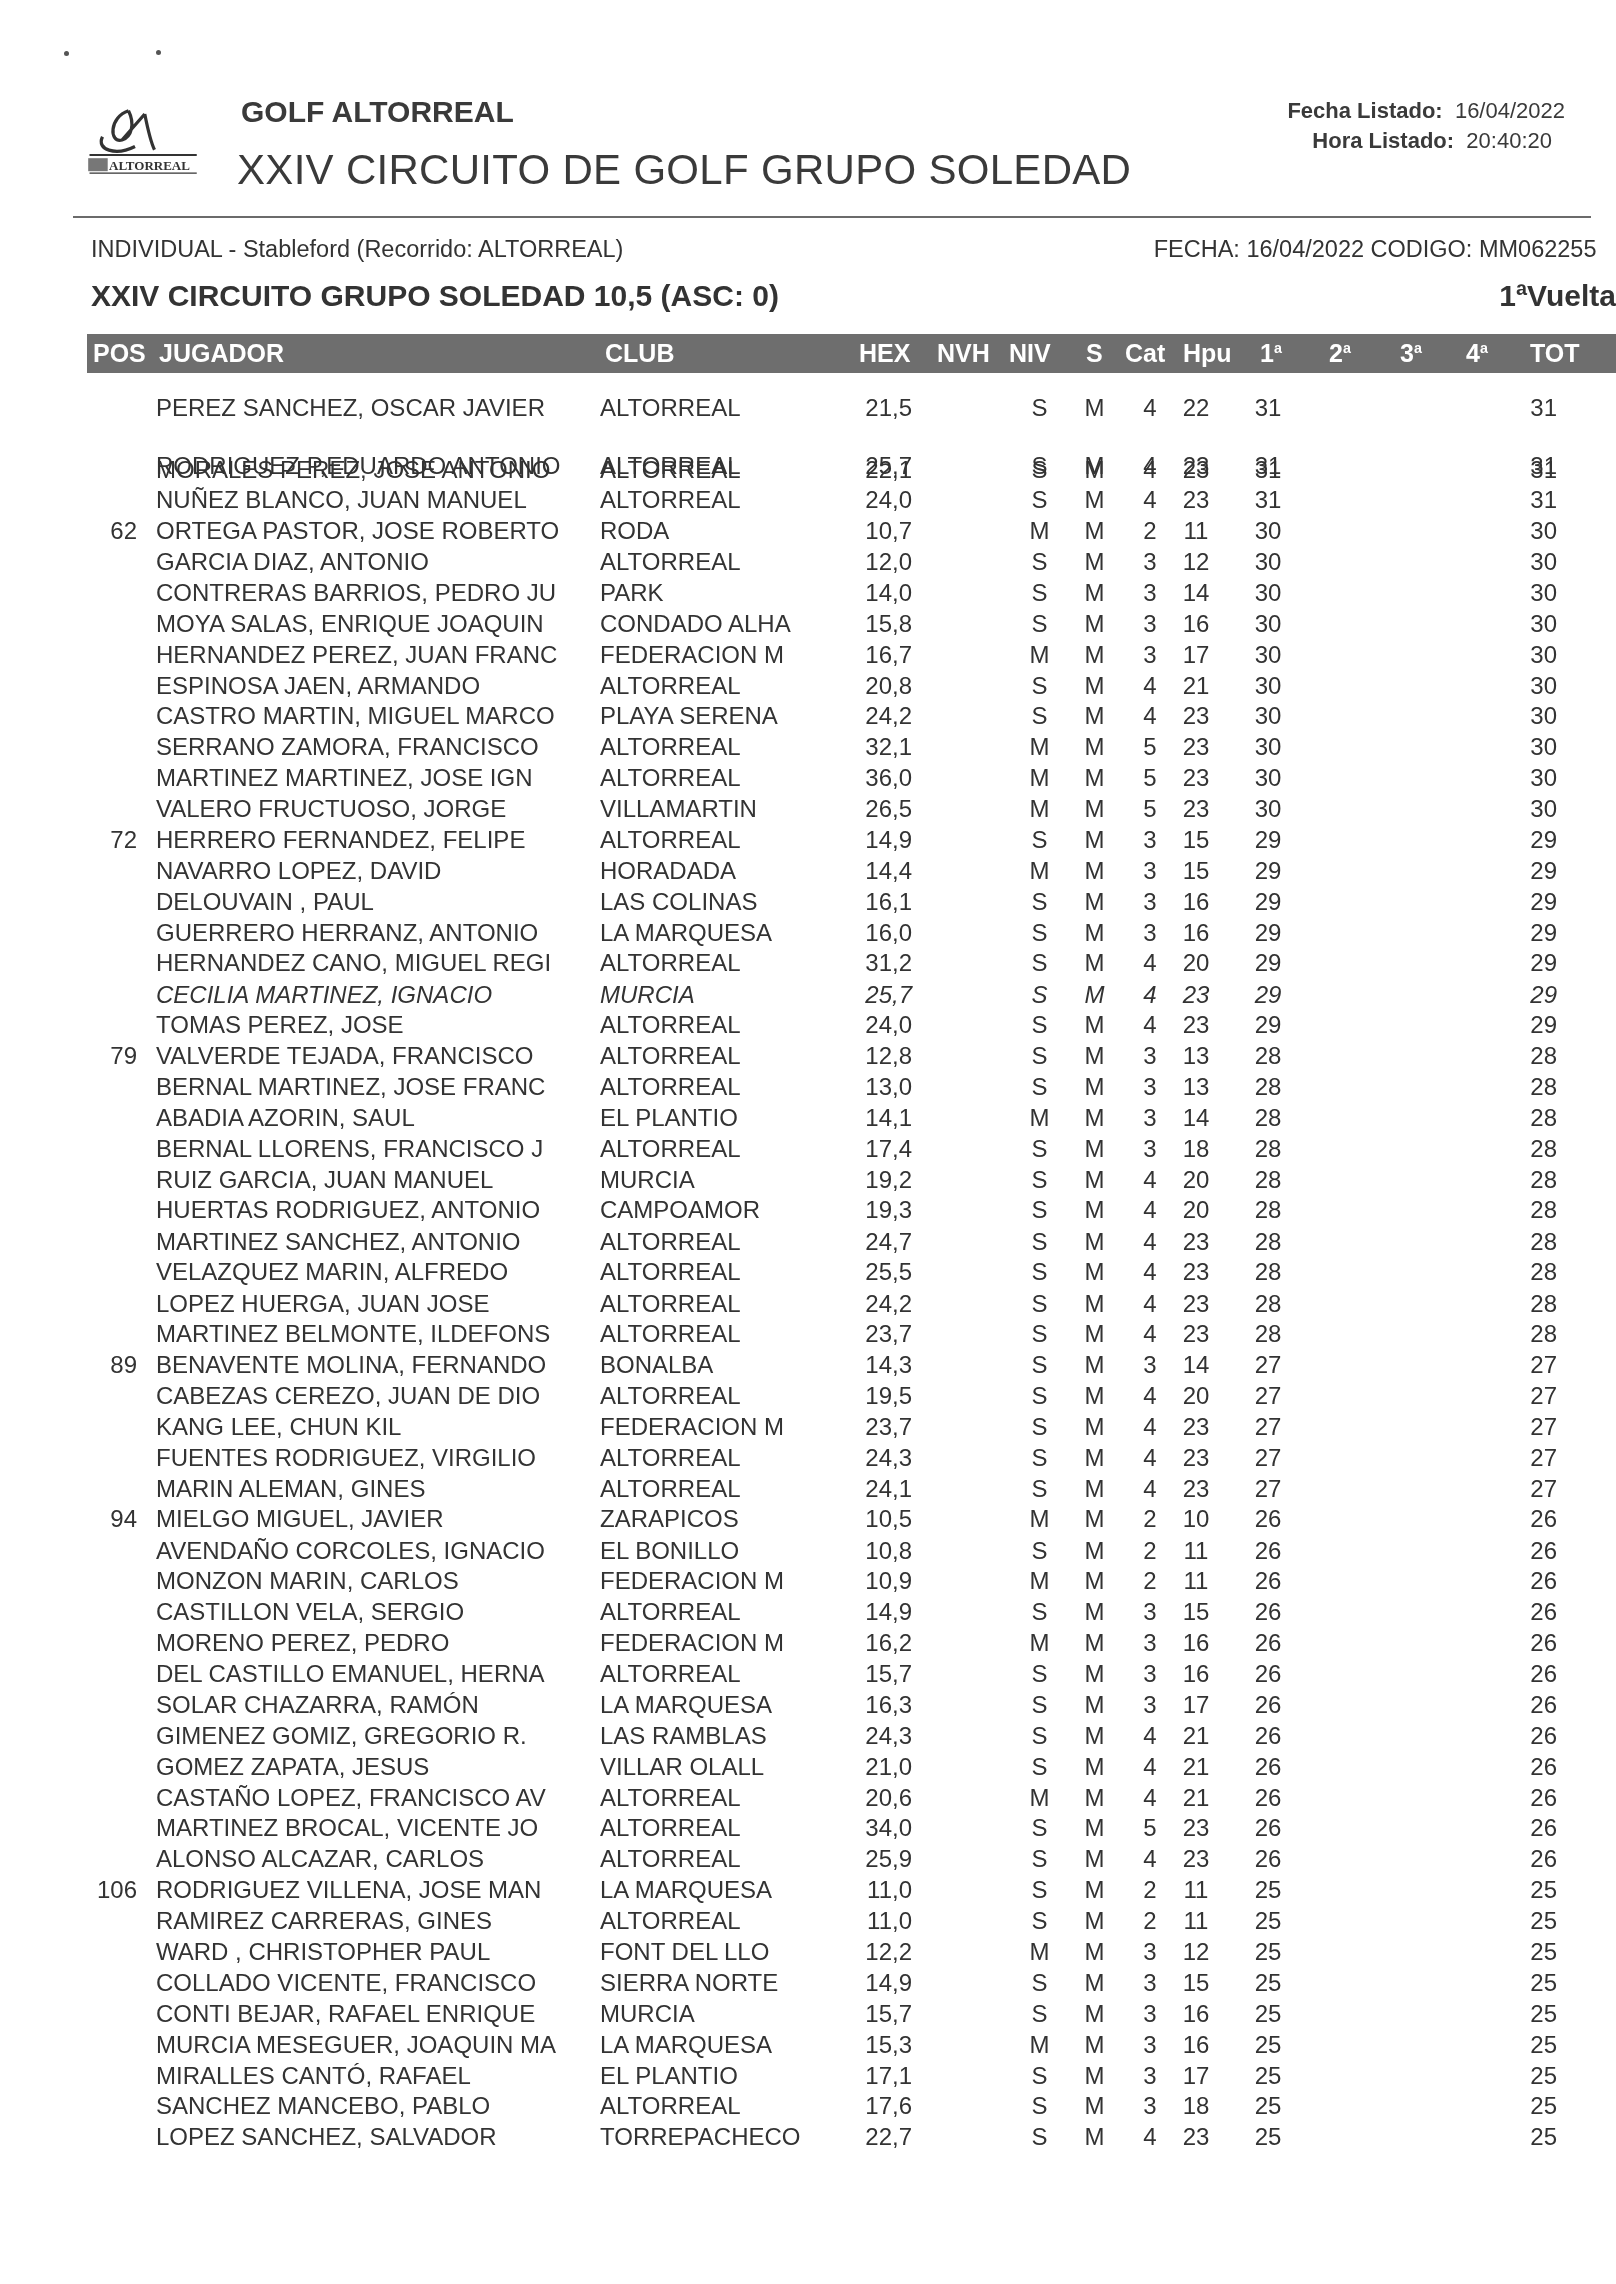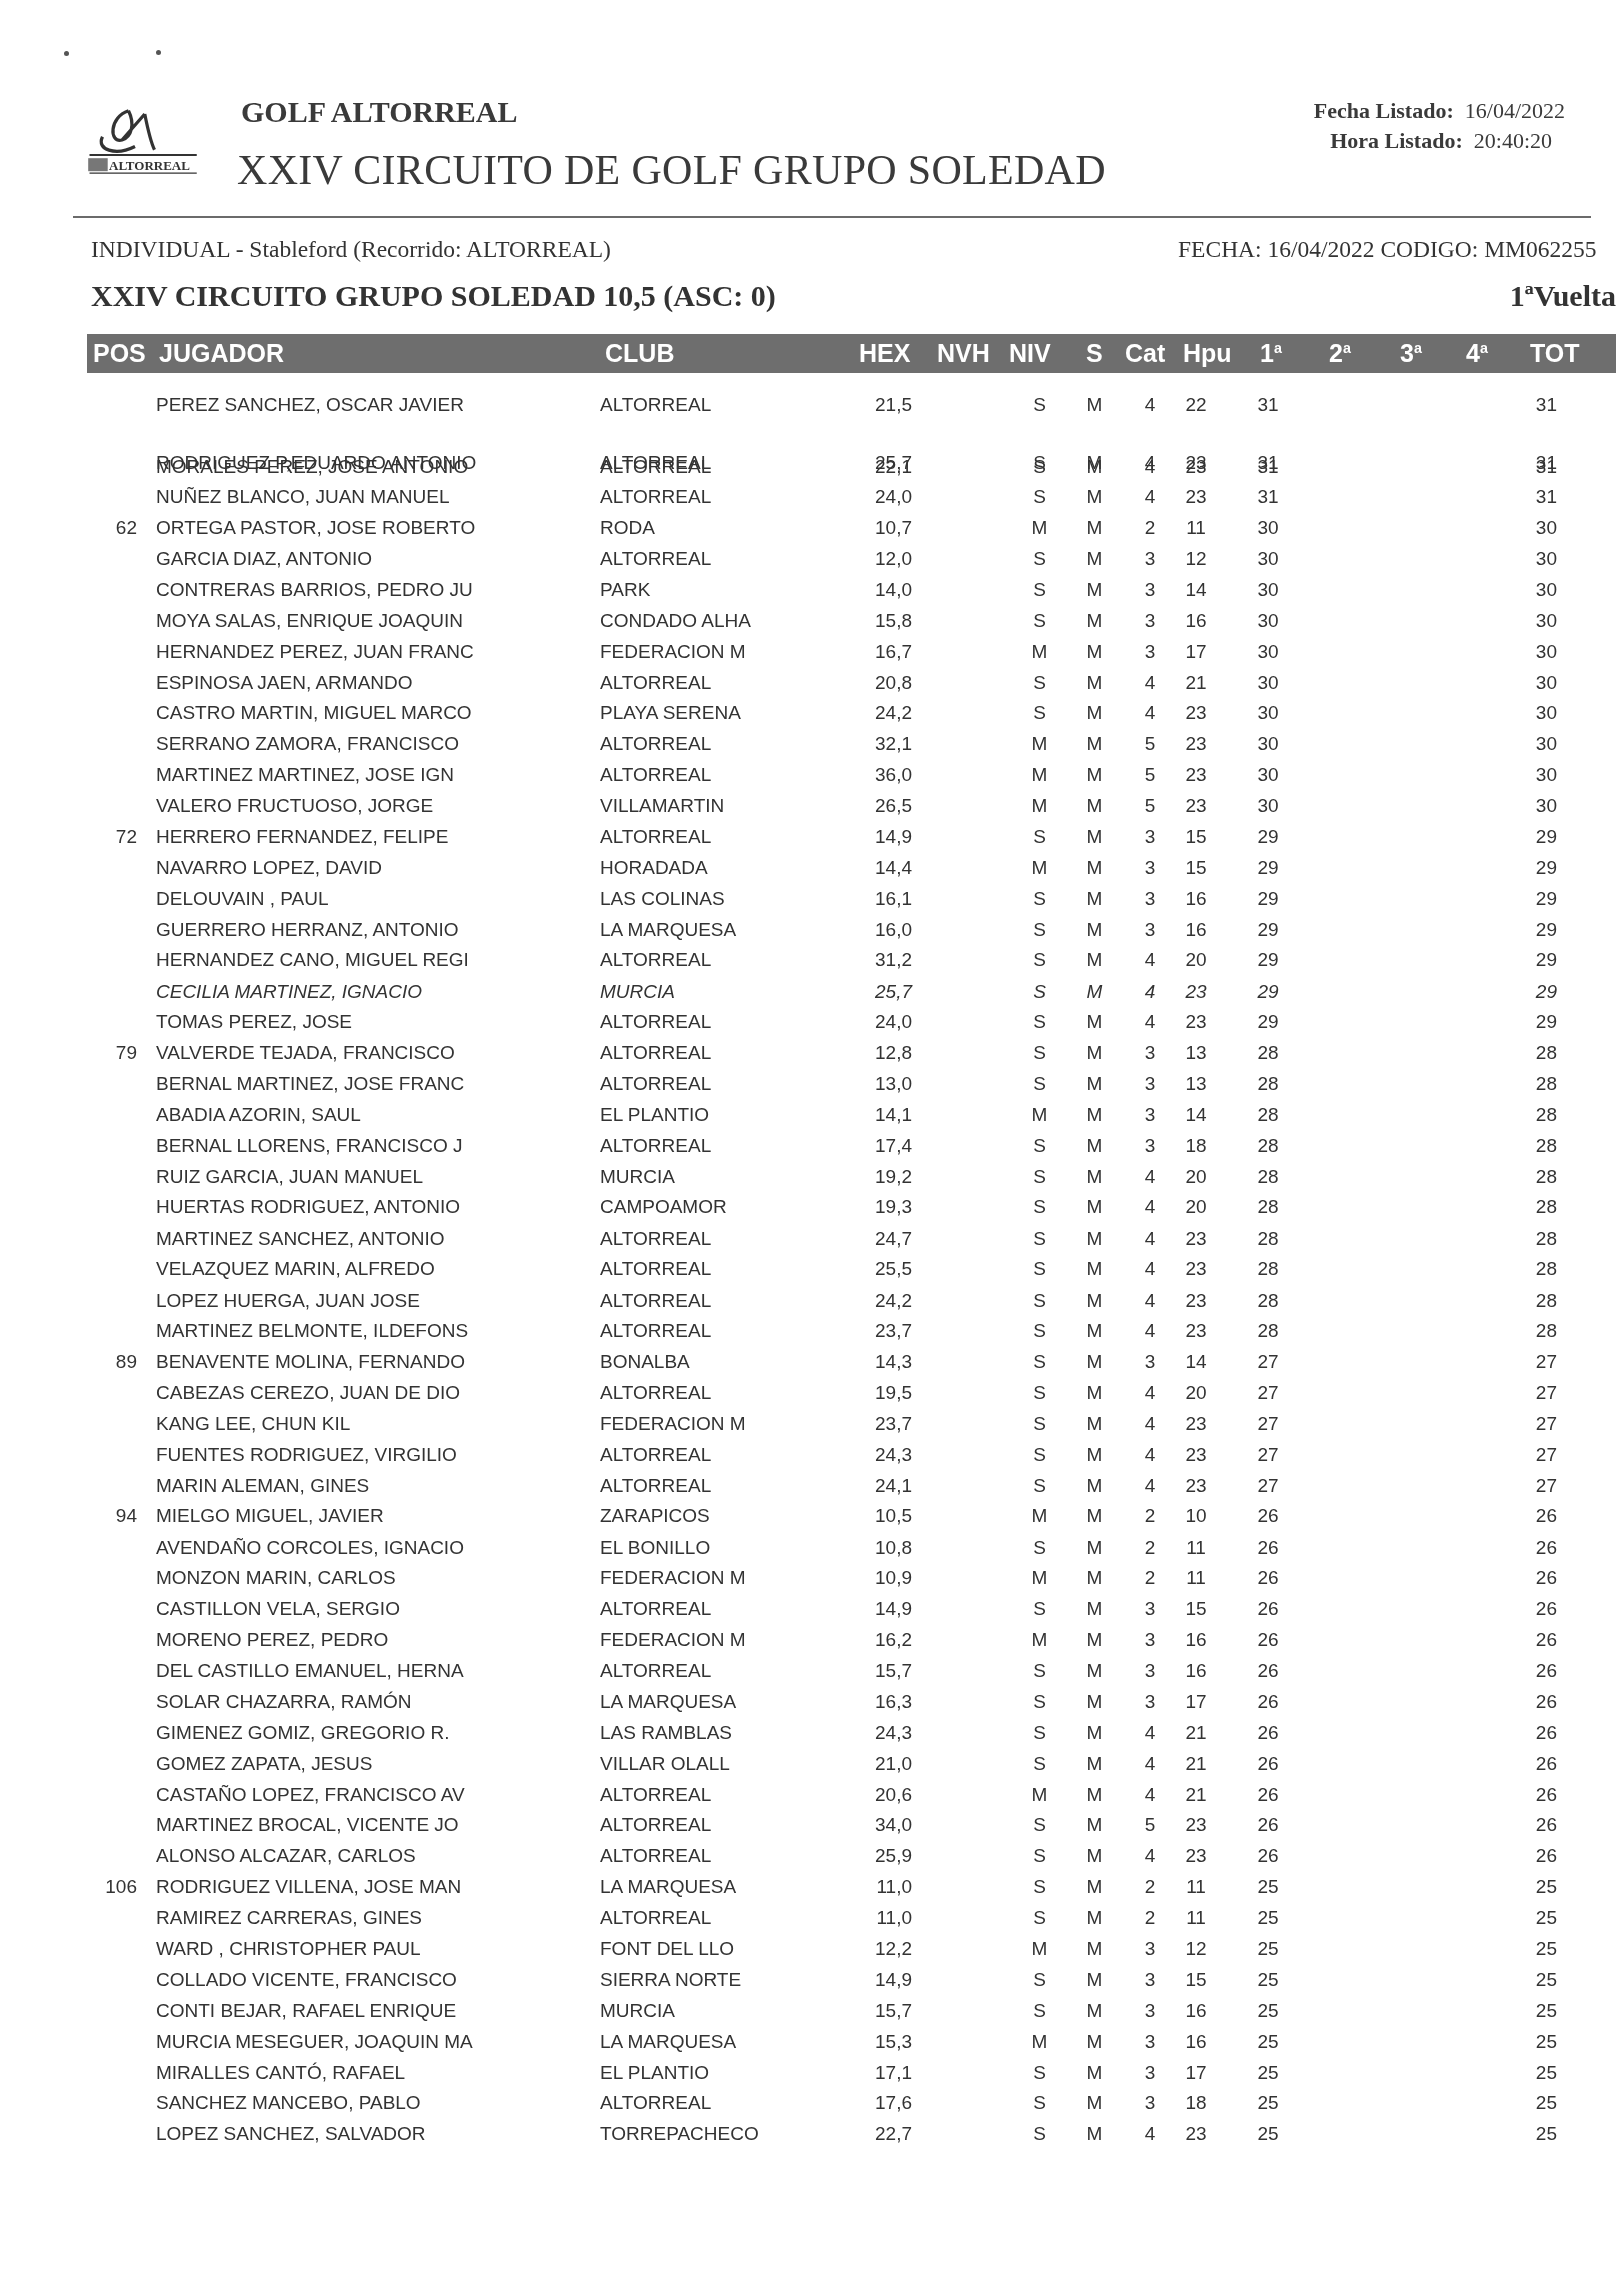--- a/index.html
+++ b/index.html
@@ -1,33 +1,33 @@
 <!DOCTYPE html>
 <html style="font-size:10.4px"><head>
 <meta charset="utf-8">
 <style>
   html, body { margin:0; padding:0; background:#ffffff; }
   body { width:1616px; height:2284px; position:relative; overflow:hidden;
          font-family:"Liberation Sans", sans-serif; color:#333333; }
-  .abs { position:absolute; white-space:nowrap;font-family:Liberation Serif, serif; }
+  .abs { position:absolute; white-space:nowrap; }
   .dot { position:absolute; width:5.2px; height:5.2px; border-radius:50%; background:#555; }
   .logo { position:absolute; left:83px; top:104px; width:117px; height:72px; }
   .org { left:241px; top:95px; font-size:30px; font-weight:bold; color:#3a3a3a; }
   .event { left:237px; top:146px; font-size:42px; color:#3a3a3a; letter-spacing:0.3px; }
   .meta { right:51px; font-size:22px; color:#3a3a3a; }
   .meta b { font-weight:bold; }
   .rule { position:absolute; left:73px; top:216px; width:1518px; height:2px; background:#6b6b6b; }
   .subtitle { left:91px; top:236px; font-size:23.5px; }
   .fecha { right:19.5px; top:236px; font-size:23.5px; }
   .compname { left:91px; top:279px; font-size:30px; font-weight:bold; }
   .vuelta { right:0px; top:279px; font-size:30px; font-weight:bold; }
   .hdrbar { position:absolute; left:87px; top:334px; width:1529px; height:39px; background:#6e6e6e; }
   .hdr { position:absolute; top:339px; font-size:25px; font-weight:bold; color:#ffffff; }
   .hdr sup { font-size:14.3px; }
-  .row { position:absolute; left:0; width:1616px; height:31px; font-size:19px; color:#333; }
+  .row { position:absolute; left:0; width:1616px; height:31px; font-size:24px; color:#333; }
   .row span { position:absolute; top:0; white-space:nowrap; }
   .c-pos { width:72px; left:65px; text-align:right; }
   .c-name { left:156px; }
   .c-club { left:600px; }
   .c-hex { left:847px; width:65px; text-align:right; }
   .c-niv { left:1023px; width:33px; text-align:center; }
   .c-s { left:1078px; width:33px; text-align:center; }
   .c-cat { left:1137px; width:26px; text-align:center; }
   .c-hpu { left:1173px; width:46px; text-align:center; }
   .c-r1 { left:1245px; width:46px; text-align:center; }

